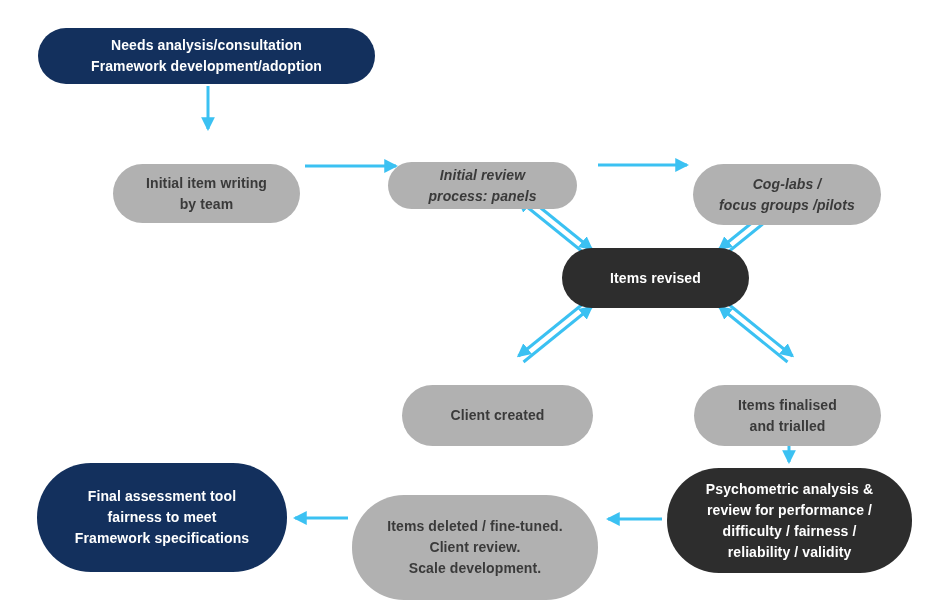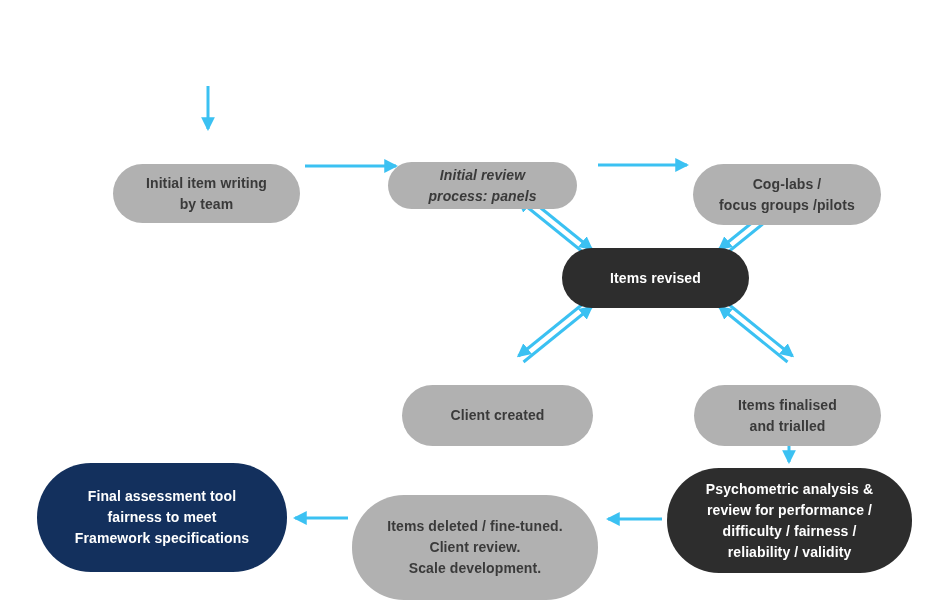--- a/index.html
+++ b/index.html
@@ -23,21 +23,21 @@
     box-sizing:border-box;
     padding:4px 12px;
   }
   .navy{background:#13305d;color:#ffffff;}
   .gray{background:#b1b1b1;color:#3a3a3a;margin-top:28px;}
   .charcoal{background:#2d2d2d;color:#ffffff;}
 
   .n-needs{left:38px;top:28px;width:337px;height:56px;border-radius:28px;}
   .n-writing{left:113px;top:136px;width:187px;height:59px;border-radius:30px;}
   .n-review{left:388px;top:134px;width:189px;height:47px;border-radius:31px;font-style:italic;}
-  .n-coglabs{left:693px;top:136px;width:188px;height:61px;border-radius:31px;}
+  .n-coglabs{left:693px;top:136px;width:188px;height:61px;border-radius:31px;font-style:italic;}
   .n-revised{left:562px;top:248px;width:187px;height:60px;border-radius:30px;}
   .n-client{left:402px;top:357px;width:191px;height:61px;border-radius:31px;}
   .n-finalised{left:694px;top:357px;width:187px;height:61px;border-radius:31px;text-align:center;}
   .n-psycho{left:667px;top:468px;width:245px;height:105px;border-radius:52px;}
   .n-deleted{left:352px;top:467px;width:246px;height:105px;border-radius:52px;}
   .n-final{left:37px;top:463px;width:250px;height:109px;border-radius:54px;}
 </style>
 </head>
 <body>
 
@@ -70,20 +70,22 @@
       <line x1="787.5" y1="362" x2="719.5" y2="307" marker-end="url(#ah)"></line>
 
       <line x1="789" y1="421" x2="789" y2="462" marker-end="url(#ah)"></line>
 
       <line x1="662" y1="519" x2="608" y2="519" marker-end="url(#ah)"></line>
 
       <line x1="348" y1="518" x2="295" y2="518" marker-end="url(#ah)"></line>
     </g>
   </svg>
 
+  <div class="node navy n-needs">Needs analysis/consultation
+Framework development/adoption</div>
 
   <div class="node gray n-writing">Initial item writing
 by team</div>
 
   <div class="node gray n-review">Initial review
 process: panels</div>
 
   <div class="node gray n-coglabs">Cog-labs /
 focus groups /pilots</div>
 

